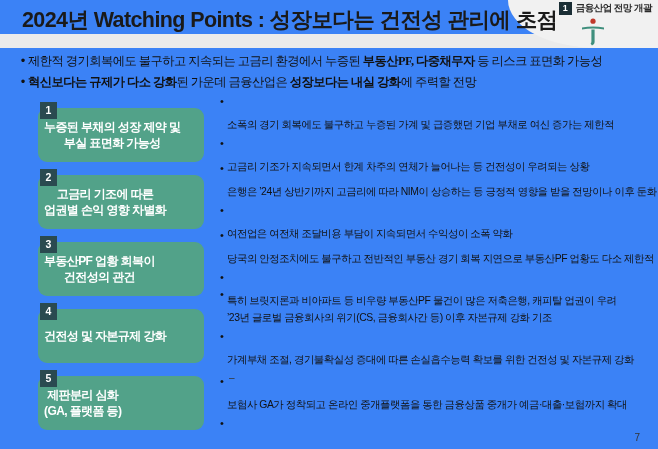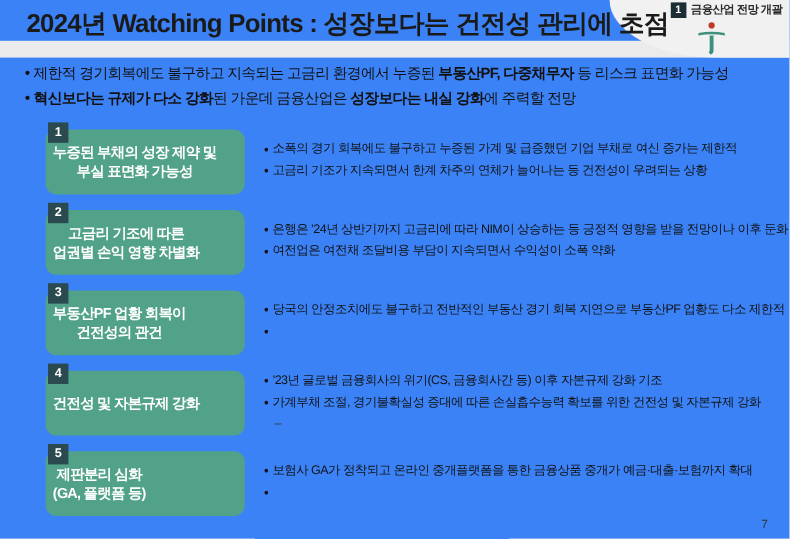--- a/index.html
+++ b/index.html
@@ -103,20 +103,21 @@
     line-height: 18px;
     color: #111;
     text-align: center;
   }
   .lead-text {
     font-size: 12.3px;
     line-height: 18px;
     color: #111111;
     letter-spacing: -0.55px;
     white-space: nowrap;
+    font-family: Liberation Serif, serif;
   }
   .lead-text b { font-weight: bold; }
   .lead-row.strong .lead-text { font-weight: bold; }
   .lead-row.strong .lead-text span.reg { font-weight: normal; }
 
   
   .rows {
     position: absolute;
     left: 0;
     top: 104px;
@@ -188,20 +189,21 @@
     font-size: 11px;
     line-height: 16px;
     color: #111;
   }
   .c-text {
     font-size: 10.4px;
     line-height: 16px;
     color: #111111;
     letter-spacing: -0.45px;
     white-space: nowrap;
+    margin-top: 24px;
   }
   .c-row.sub {
     padding-left: 9px;
     margin-bottom: 0;
   }
   .c-row.sub .c-dot {
     flex: 0 0 9px;
     width: 9px;
     font-size: 10px;
     color: #333;
@@ -308,20 +310,21 @@
         </div>
         <div class="row-num">3</div>
       </div>
       <div class="content">
         <div class="c-row">
           <div class="c-dot">•</div>
           <div class="c-text">당국의 안정조치에도 불구하고 전반적인 부동산 경기 회복 지연으로 부동산PF 업황도 다소 제한적</div>
         </div>
         <div class="c-row">
           <div class="c-dot">•</div>
+          <div class="c-text">특히 브릿지론과 비아파트 등 비우량 부동산PF 물건이 많은 저축은행, 캐피탈 업권이 우려</div>
         </div>
       </div>
     </div>
 
     <div class="row">
       <div class="label-wrap">
         <div class="label-box">
           <div class="label-text">건전성 및 자본규제 강화</div>
         </div>
         <div class="row-num">4</div>

